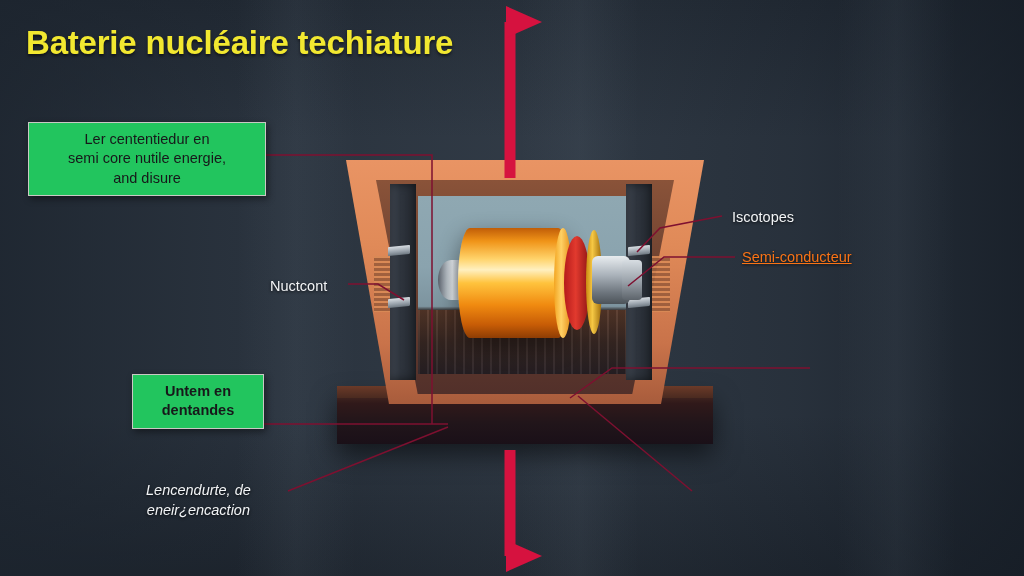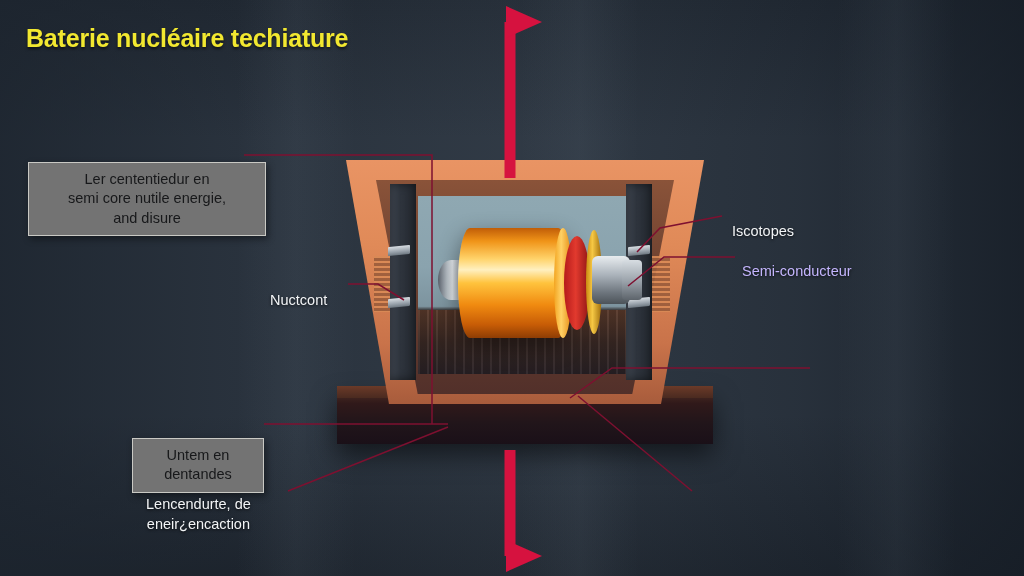--- a/index.html
+++ b/index.html
@@ -35,21 +35,21 @@
     width: 120px;
     background: linear-gradient(90deg, rgba(170,190,208,0) 0%, rgba(170,190,208,0.055) 50%, rgba(170,190,208,0) 100%);
     pointer-events: none;
   }
 
   
   #title {
     position: absolute;
     left: 26px;
     top: 24px;
-    font-size: 25px;
+    font-size: 33px;
     font-weight: bold;
     color: #f2e830;
     letter-spacing: -0.2px;
     text-shadow: 0 2px 3px rgba(0,0,0,0.55);
     white-space: nowrap;
   }
 
   
   #machine {
     position: absolute;
@@ -203,42 +203,40 @@
 
   
   #arrows { position: absolute; inset: 0; pointer-events: none; }
 
   
   #leaders { position: absolute; inset: 0; pointer-events: none; }
 
   
   .boxlabel {
     position: absolute;
-    background: #737373;
+    background: #22c55e;
     color: #17181a;
     border: 1px solid #c9c9c4;
     box-shadow: 2px 3px 7px rgba(0,0,0,0.42);
     text-align: center;
     line-height: 1.34;
     padding: 7px 12px;
     font-size: 14.5px;
     white-space: pre-line;
-    margin-top: 40px;
   }
   .plainlabel {
     position: absolute;
     color: #f2f4f6;
     font-size: 14.5px;
     line-height: 1.38;
     text-shadow: 0 1px 3px rgba(0,0,0,0.75);
     white-space: pre-line;
-    margin-top: 14px;
-  }
-  .plainlabel.accent { color: #c4b5fd; }
-  .plainlabel.center { text-align: center; }
+  }
+  .plainlabel.accent { color: #f97316; text-decoration: underline; }
+  .plainlabel.center { text-align: center; font-style: italic; }
 </style>
 </head>
 <body>
 
 <div id="scene">
 
   <div class="bgwash"></div>
   <div class="vstreak" style="left:236px;"></div>
   <div class="vstreak" style="left:520px;"></div>
   <div class="vstreak" style="left:836px;"></div>
@@ -303,20 +301,20 @@
 semi core nutile energie,
 and disure</div>
 
   <div class="plainlabel" style="left:270px; top:276px;">Nuctcont</div>
 
   <div class="plainlabel" style="left:732px; top:207px;">Iscotopes</div>
 
   <div class="plainlabel accent" style="left:742px; top:247px;">Semi-conducteur</div>
 
 
-  <div class="boxlabel" style="left:132px; top:398px; width:106px;">Untem en
+  <div class="boxlabel" style="left:132px; top:374px; width:106px;font-weight:bold;">Untem en
 dentandes</div>
 
   <div class="plainlabel center" style="left:146px; top:480px;">Lencendurte, de
 eneir¿encaction</div>
 
 
 </div>
 
 </body></html>

